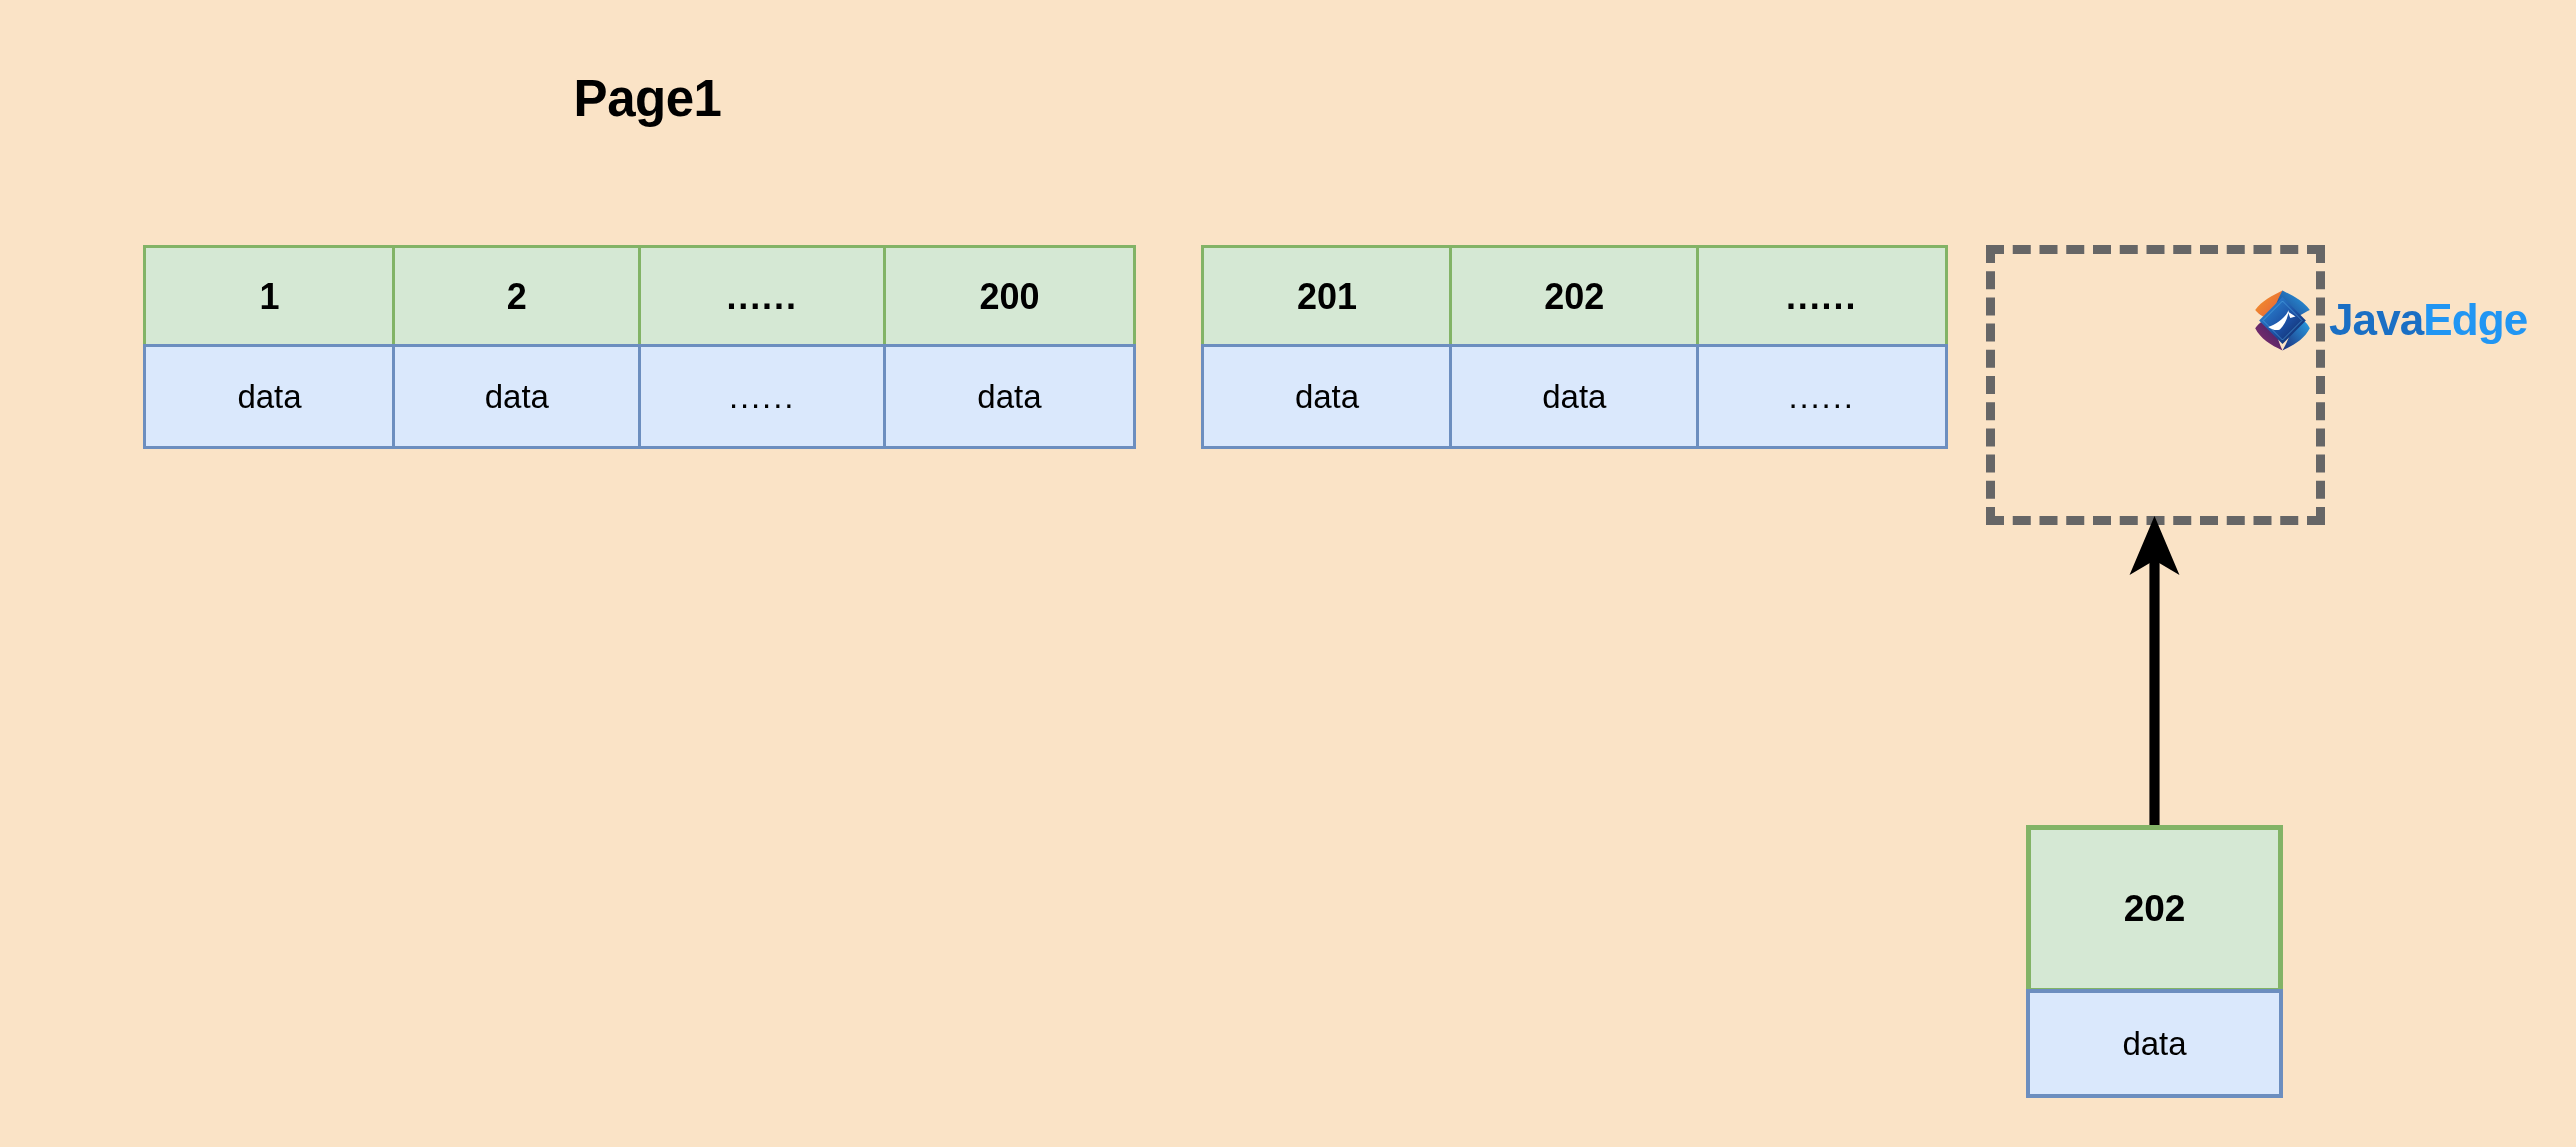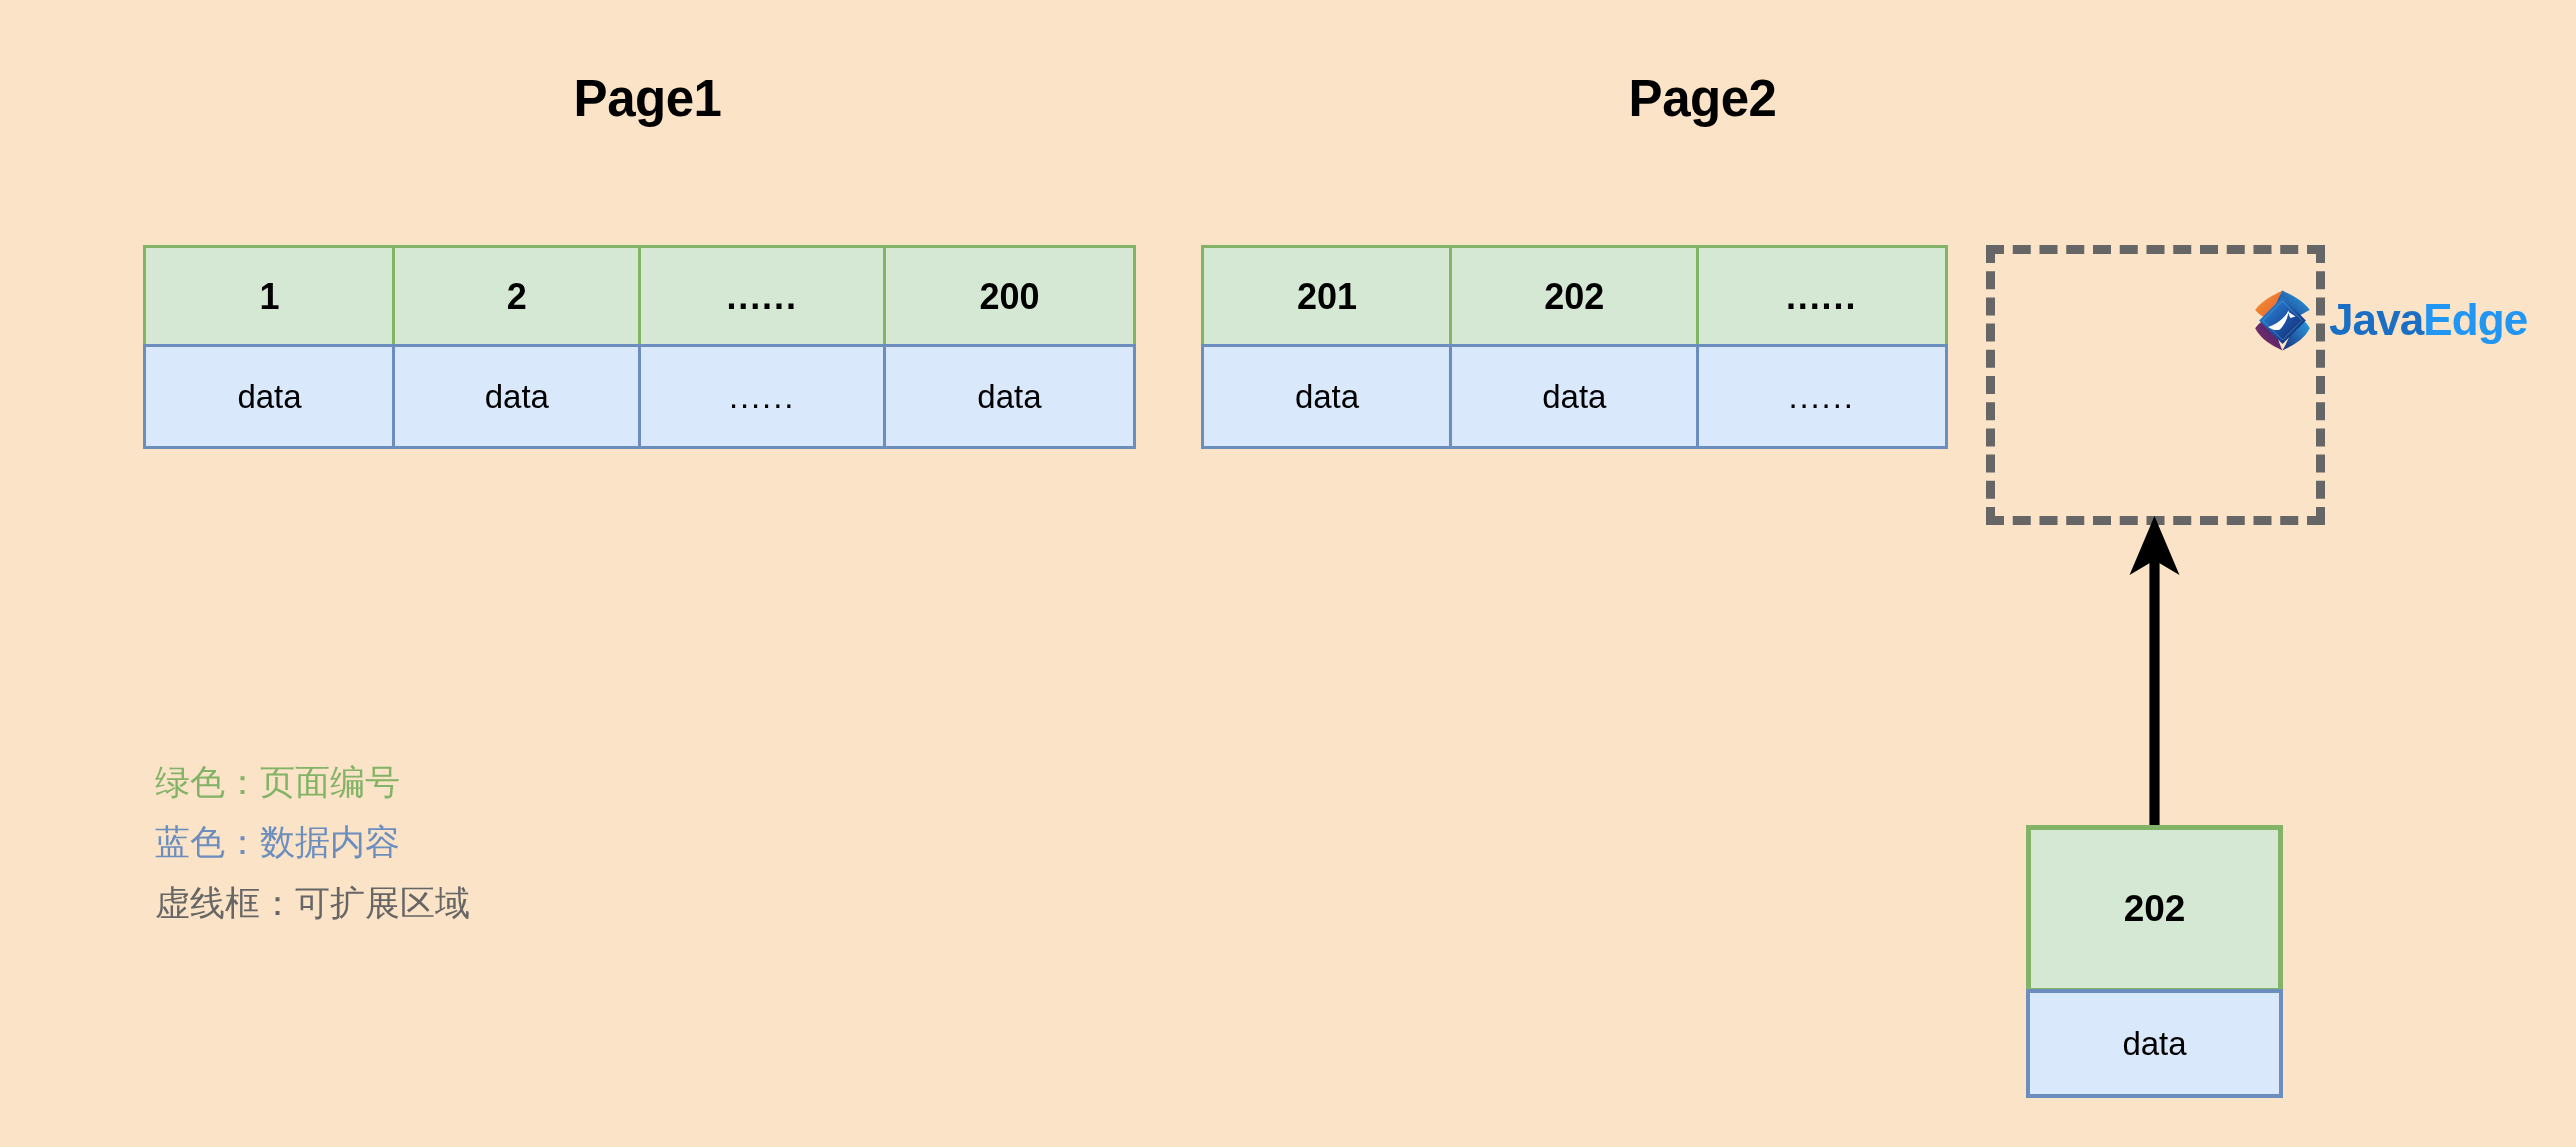--- a/index.html
+++ b/index.html
@@ -186,21 +186,20 @@
   .legend-blue  { color: #6c8ebf; }
   .legend-gray  { color: #666666; }
 </style>
 </head>
 <body>
 
 <div id="stage">
 
   <div class="page-title" id="title-page1">Page1</div>
 
-  <div class="page-title" id="title-page2">Page2</div>
 
   <div class="page-table" id="page1-table">
     <div class="row row-green">
       <div class="cell c0">1</div>
       <div class="cell c1">2</div>
       <div class="cell c2 ellipsis-cell">......</div>
       <div class="cell c3">200</div>
     </div>
     <div class="row row-blue">
       <div class="cell c0">data</div>
@@ -261,20 +260,15 @@
   <svg id="arrow-up" viewBox="0 0 66 345">
     <line x1="33" y1="345" x2="33" y2="28" stroke="#000000" stroke-width="11"></line>
     <path d="M33 2 L60 66 L33 50 L6 66 Z" fill="#000000"></path>
   </svg>
 
   <div id="insert-block">
     <div class="ib-green">202</div>
     <div class="ib-blue">data</div>
   </div>
 
-  <div id="legend">
-    <div class="legend-line legend-green">绿色：页面编号</div>
-    <div class="legend-line legend-blue">蓝色：数据内容</div>
-    <div class="legend-line legend-gray">虚线框：可扩展区域</div>
-  </div>
 
 </div>
 
 
 </body></html>

